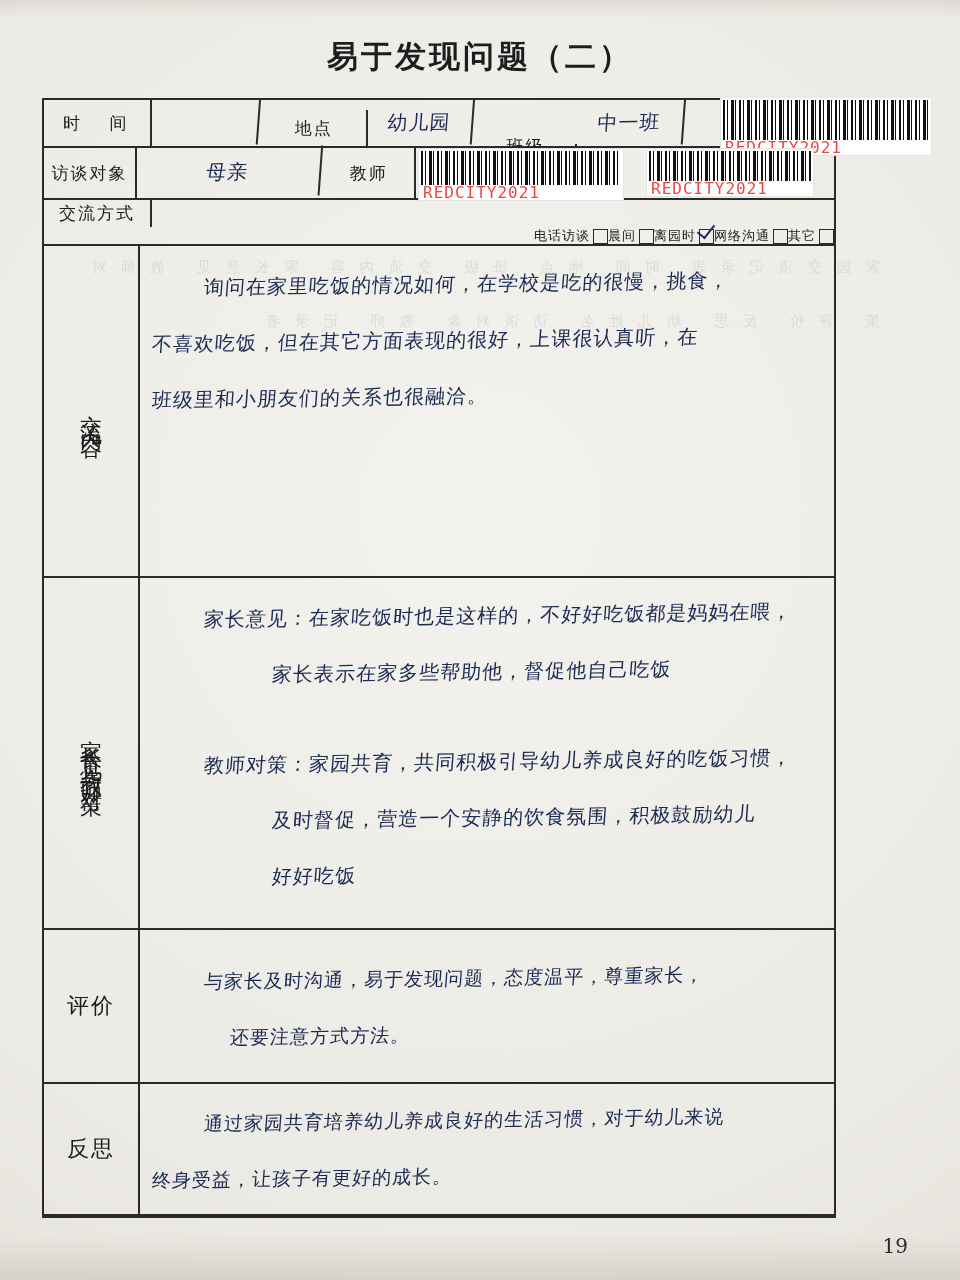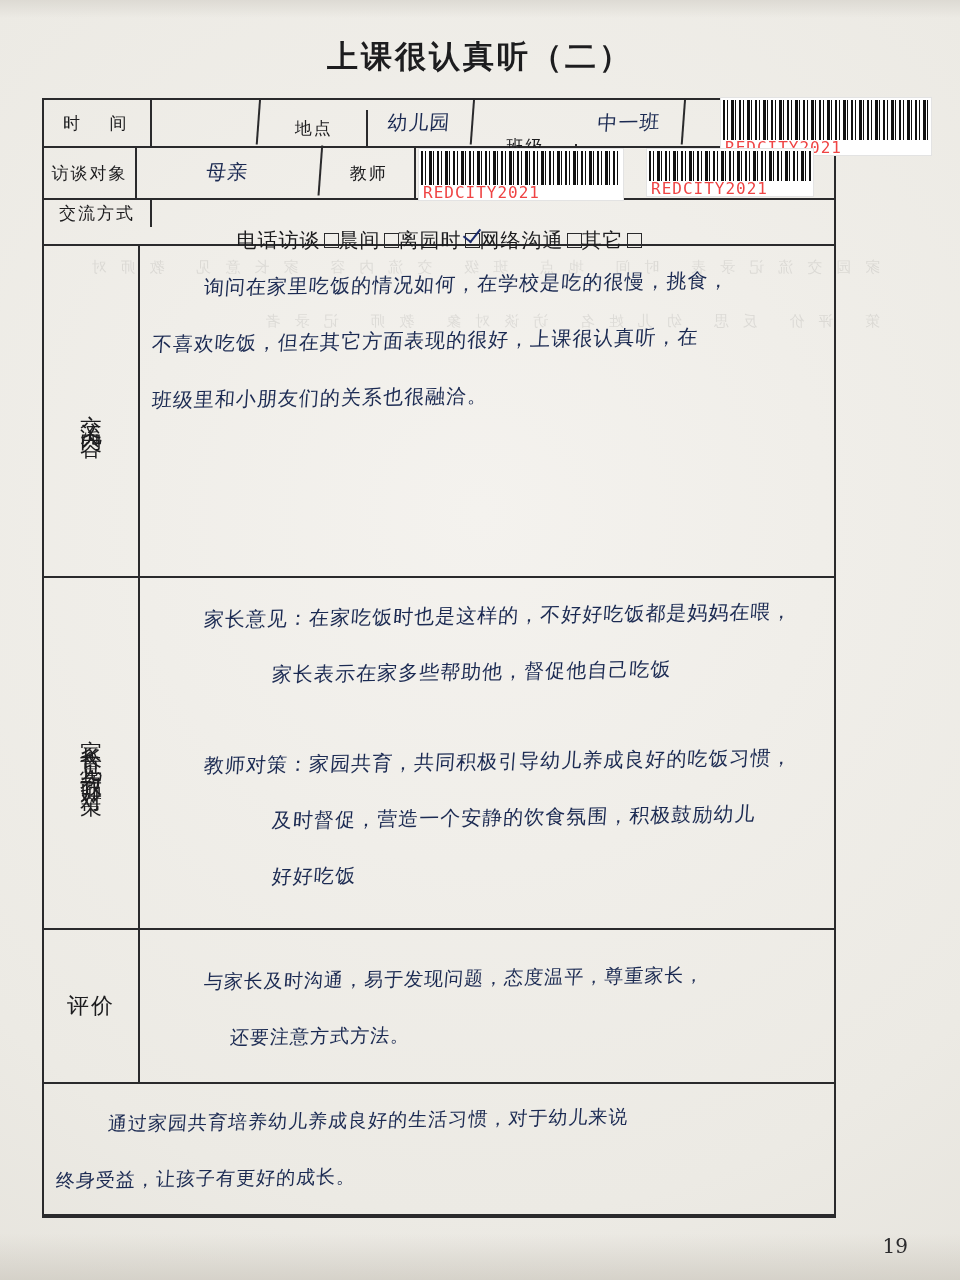--- a/index.html
+++ b/index.html
@@ -100,22 +100,22 @@
   .lbl-name { width: 148px; font-size: 16px; letter-spacing: 1px;}
 
   .lbl-obj { width: 108px; }
   .val-obj { width: 218px; }
   .lbl-teacher { width: 108px; }
   .val-teacher { width: 130px; }
   .lbl-recorder { width: 110px; }
   .val-recorder { width: 248px; border-right:none; }
 
   .lbl-way { width: 108px; }
-  .ways { flex: 1; display: flex; align-items: center; justify-content: center;
-          font-family: "DejaVu Sans", sans-serif; font-size: 20px; letter-spacing: 1px; }
+  .ways { flex: 1; display: flex; align-items: center; justify-content: flex-end;
+          font-family: "DejaVu Sans", sans-serif; font-size: 13px; letter-spacing: 1px; }
   .way { display: inline-flex; align-items: center; gap: 3px; white-space: nowrap; }
   .box { display:inline-block; width: 13px; height: 13px; border: 1.6px solid #2a2a2c; position:relative; }
   .box.checked::after{
     content:"";
     position:absolute;
     left:1px; top:-9px;
     width:8px; height:15px;
     border-right:2.2px solid #1a2a6b;
     border-bottom:2.2px solid #1a2a6b;
     transform: rotate(38deg);
@@ -208,21 +208,21 @@
     color: #2b2b2d;
   }
 </style>
 </head>
 <body>
 
 <div class="page">
 
   <div class="bleed">家园交流记录表 时间 地点 班级 交流内容 家长意见 教师对策 评价 反思 幼儿姓名 访谈对象 教师 记录者</div>
 
-  <div class="title">上课很认真听（二）</div>
+  <div class="title">易于发现问题（二）</div>
 
   <div class="table">
 
     <div class="row r1">
       <div class="cell lbl-time">时  间</div>
       <div class="cell val-time hw"></div>
       <div class="cell lbl-place">地点</div>
       <div class="cell val-place hw">幼儿园</div>
       <div class="cell lbl-class">班级</div>
       <div class="cell val-class hw">中一班</div>
@@ -297,20 +297,21 @@
       <div class="side-label">评价</div>
       <div class="content">
         <div class="hw-block" style="padding-top:14px">
           <div class="hw hw-indent small">与家长及时沟通，易于发现问题，态度温平，尊重家长，</div>
           <div class="hw small" style="padding-left:78px">还要注意方式方法。</div>
         </div>
       </div>
     </div>
 
     <div class="big-row h-reflect">
+      <div class="side-label">反思</div>
       <div class="content">
         <div class="hw-block" style="padding-top:2px">
           <div class="hw hw-indent small">通过家园共育培养幼儿养成良好的生活习惯，对于幼儿来说</div>
           <div class="hw small">终身受益，让孩子有更好的成长。</div>
         </div>
       </div>
     </div>
 
   </div>
 

